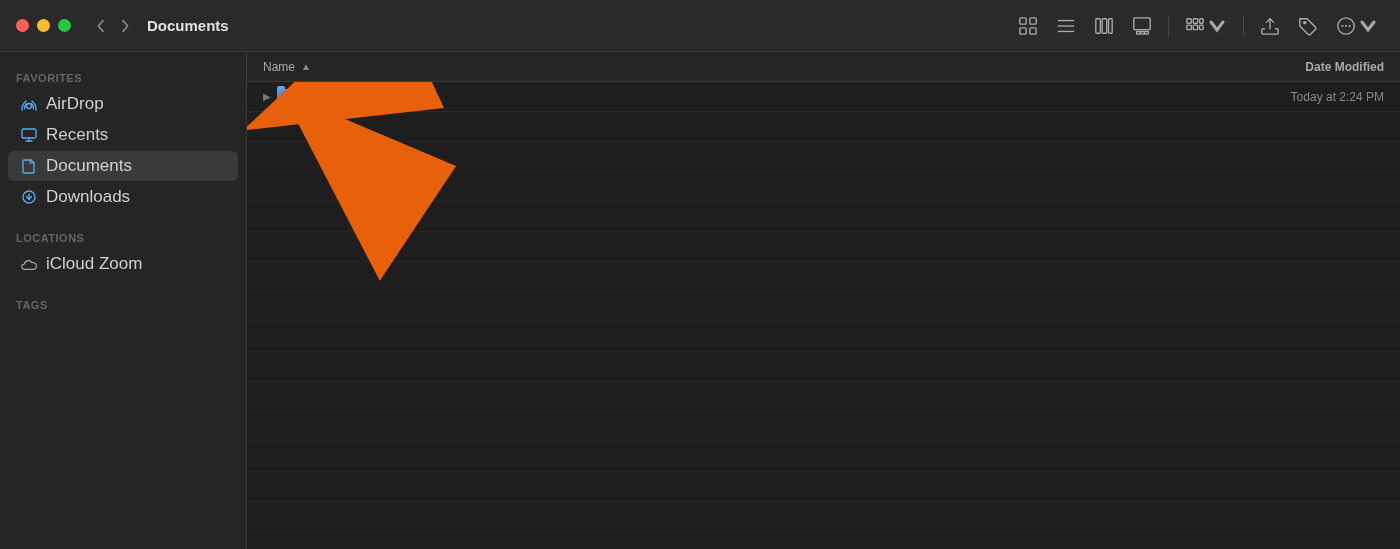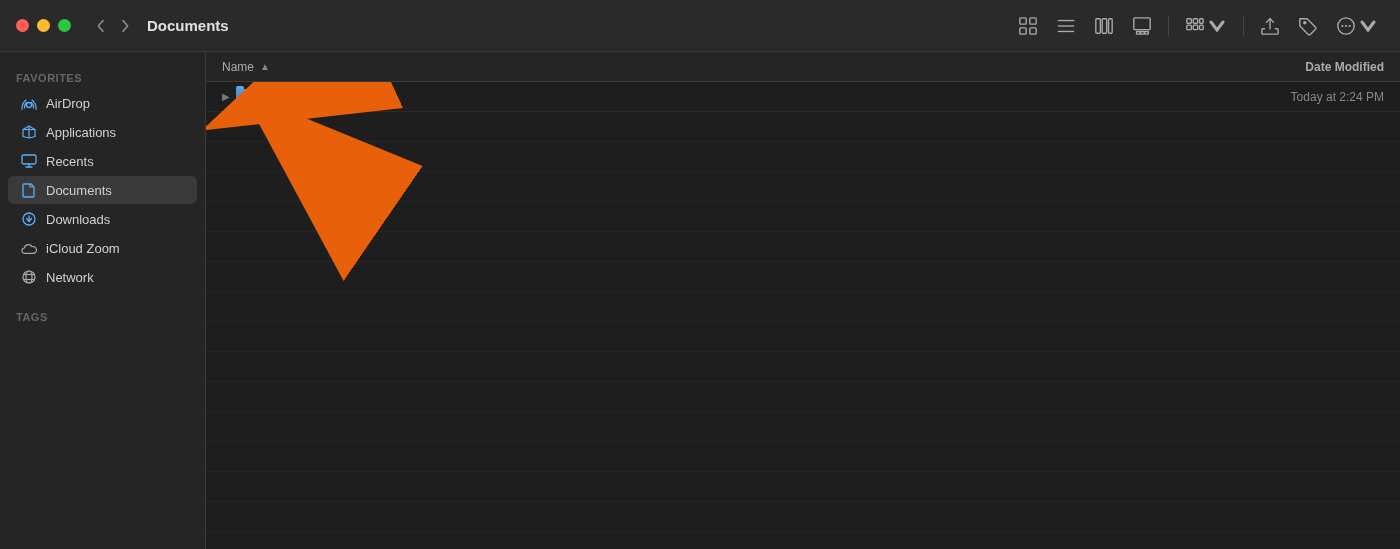--- a/index.html
+++ b/index.html
@@ -94,21 +94,21 @@
 
     
     .main-layout {
       display: flex;
       flex: 1;
       overflow: hidden;
     }
 
     
     .sidebar {
-      width: 206px;
+      width: 247px;
       background: #252525;
       border-right: 1px solid #3a3a3a;
       padding: 12px 0;
       flex-shrink: 0;
       overflow-y: auto;
     }
 
     .sidebar-section-label {
       font-size: 11px;
       font-weight: 600;
@@ -136,21 +136,21 @@
       display: flex;
       align-items: center;
       justify-content: center;
     }
     .sidebar-item-icon svg {
       width: 16px;
       height: 16px;
     }
 
     .sidebar-item-label {
-      font-size: 13px;
+      font-size: 17px;
       color: #d0d0d0;
       font-weight: 400;
     }
 
     
     .content-area {
       flex: 1;
       background: #1e1e1e;
       display: flex;
       flex-direction: column;
@@ -397,30 +397,20 @@
           <path d="M3.5 13 Q3 10 5.5 7.5" stroke="#5badf5" stroke-width="1.2" fill="none" stroke-linecap="round"></path>
           <path d="M12.5 13 Q13 10 10.5 7.5" stroke="#5badf5" stroke-width="1.2" fill="none" stroke-linecap="round"></path>
           <path d="M1 14.5 Q0.5 9 5 5" stroke="#5badf5" stroke-width="1.2" fill="none" stroke-linecap="round"></path>
           <path d="M15 14.5 Q15.5 9 11 5" stroke="#5badf5" stroke-width="1.2" fill="none" stroke-linecap="round"></path>
         </svg>
       </div>
       <span class="sidebar-item-label">AirDrop</span>
     </div>
 
 
-    <div class="sidebar-item">
-      <div class="sidebar-item-icon">
-        <svg viewBox="0 0 16 16" fill="none">
-          <path d="M8 2 L14 5.5 L14 12.5 L8 14 L2 12.5 L2 5.5 Z" stroke="#5badf5" stroke-width="1.2"></path>
-          <line x1="8" y1="2" x2="8" y2="14" stroke="#5badf5" stroke-width="1.2"></line>
-          <line x1="2" y1="5.5" x2="14" y2="5.5" stroke="#5badf5" stroke-width="1.2"></line>
-        </svg>
-      </div>
-      <span class="sidebar-item-label">Applications</span>
-    </div>
 
     <div class="sidebar-item">
       <div class="sidebar-item-icon">
         <svg viewBox="0 0 16 16" fill="none">
           <rect x="1" y="2" width="14" height="9" rx="1.5" stroke="#5badf5" stroke-width="1.3"></rect>
           <line x1="5" y1="14" x2="11" y2="14" stroke="#5badf5" stroke-width="1.3" stroke-linecap="round"></line>
           <line x1="8" y1="11" x2="8" y2="14" stroke="#5badf5" stroke-width="1.3" stroke-linecap="round"></line>
         </svg>
       </div>
       <span class="sidebar-item-label">Recents</span>
@@ -440,41 +430,31 @@
       <div class="sidebar-item-icon">
         <svg viewBox="0 0 16 16" fill="none">
           <circle cx="8" cy="8" r="6" stroke="#5badf5" stroke-width="1.3"></circle>
           <line x1="8" y1="5" x2="8" y2="10" stroke="#5badf5" stroke-width="1.3" stroke-linecap="round"></line>
           <polyline points="5.5,7.5 8,10.5 10.5,7.5" stroke="#5badf5" stroke-width="1.3" stroke-linecap="round" stroke-linejoin="round"></polyline>
         </svg>
       </div>
       <span class="sidebar-item-label">Downloads</span>
     </div>
 
+    <div class="sidebar-section-label" style="margin-top: 12px;">Locations</div>
 
     <div class="sidebar-item">
       <div class="sidebar-item-icon">
         <svg viewBox="0 0 18 14" fill="none">
           <path d="M14.5 13H4a3 3 0 0 1 0-6 4.5 4.5 0 0 1 8.4-1.5A3 3 0 0 1 14.5 13z" stroke="#aaa" stroke-width="1.3"></path>
         </svg>
       </div>
       <span class="sidebar-item-label">iCloud Zoom</span>
     </div>
 
-    <div class="sidebar-item">
-      <div class="sidebar-item-icon">
-        <svg viewBox="0 0 16 16" fill="none">
-          <circle cx="8" cy="8" r="6" stroke="#aaa" stroke-width="1.2"></circle>
-          <ellipse cx="8" cy="8" rx="3" ry="6" stroke="#aaa" stroke-width="1.2"></ellipse>
-          <line x1="2.5" y1="5.5" x2="13.5" y2="5.5" stroke="#aaa" stroke-width="1.2"></line>
-          <line x1="2.5" y1="10.5" x2="13.5" y2="10.5" stroke="#aaa" stroke-width="1.2"></line>
-        </svg>
-      </div>
-      <span class="sidebar-item-label">Network</span>
-    </div>
 
     <div class="sidebar-section-label" style="margin-top: 12px;">Tags</div>
   </div>
 
   <div class="content-area">
 
     <div class="content-header">
       <div class="col-name">
         <span>Name</span>
         <span class="sort-arrow">▲</span>

